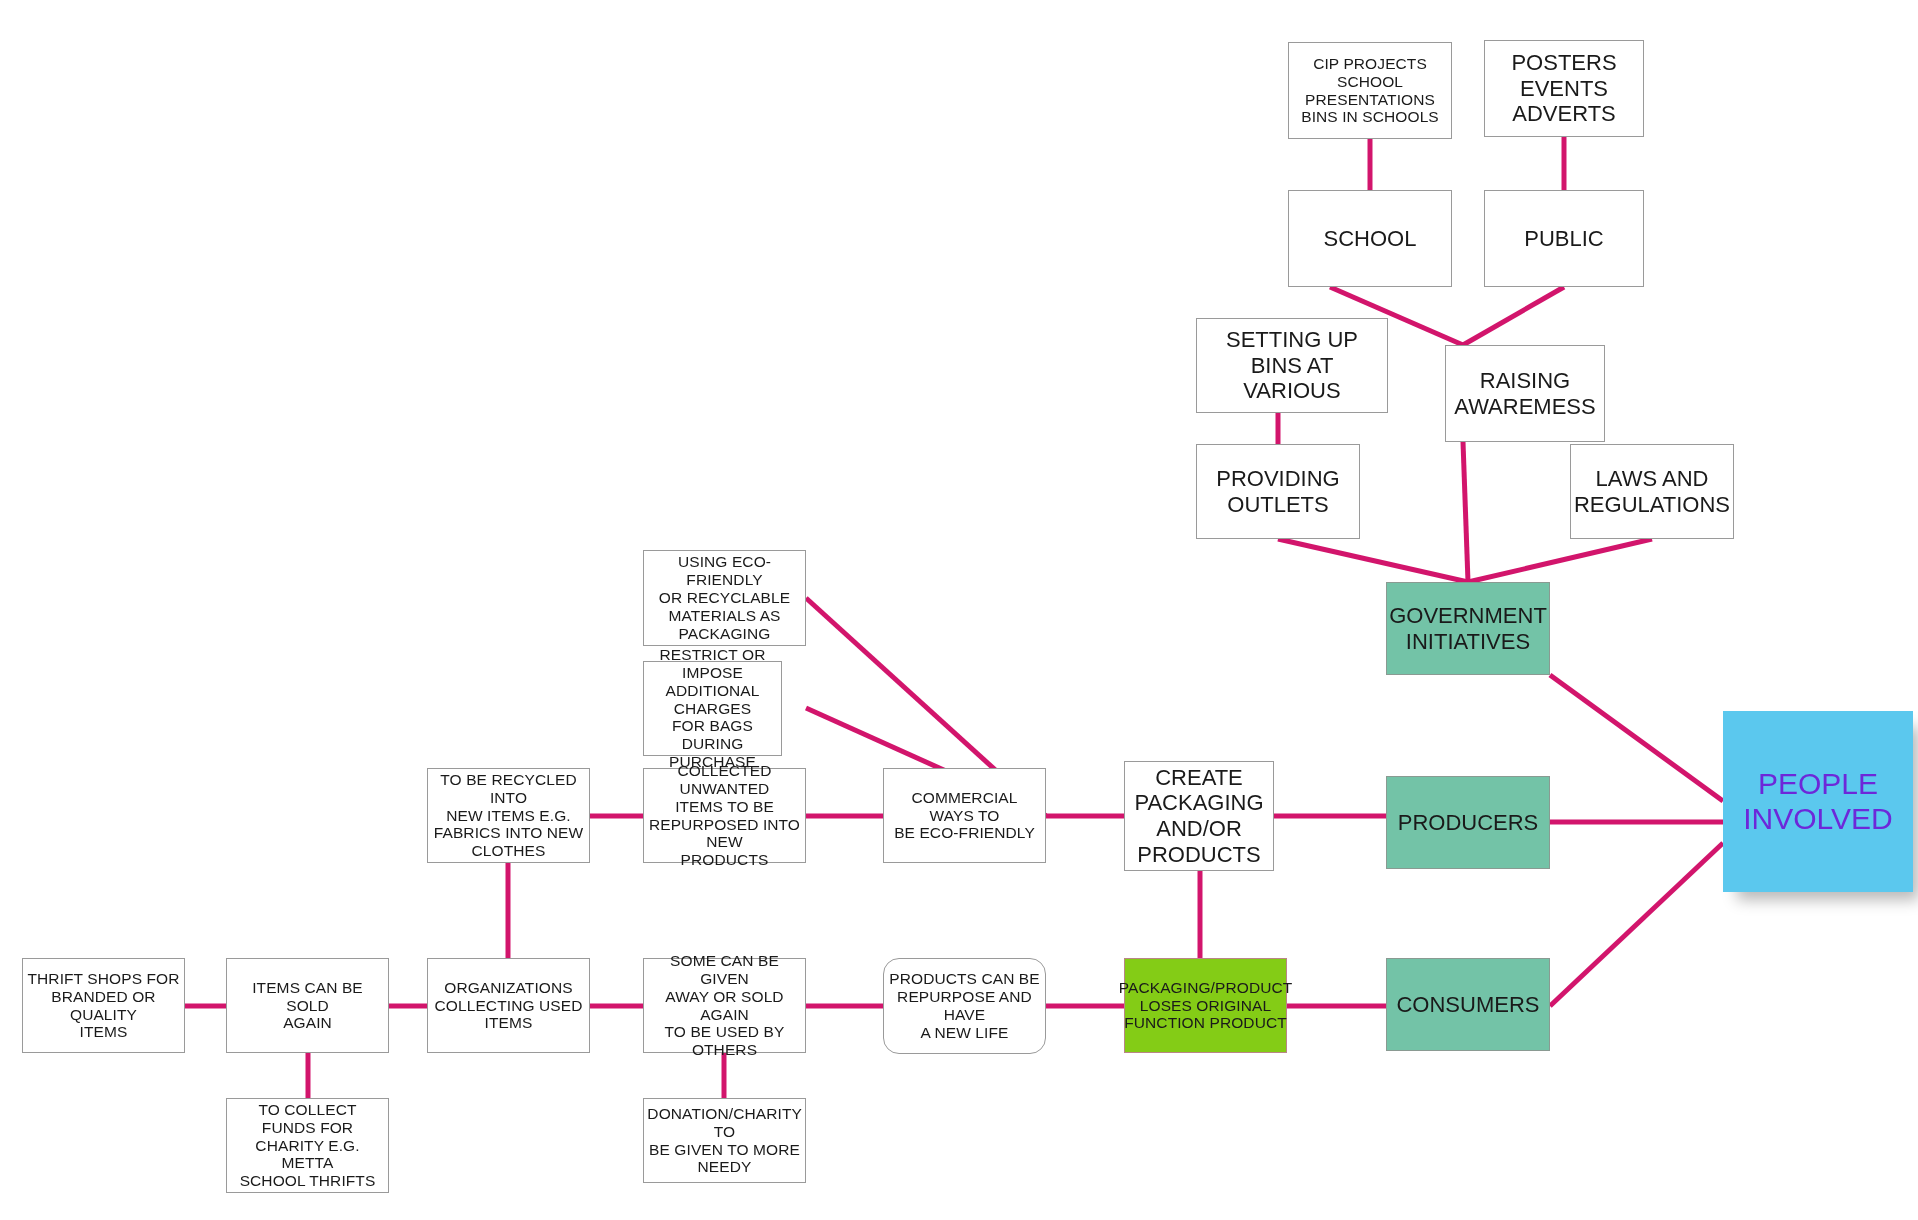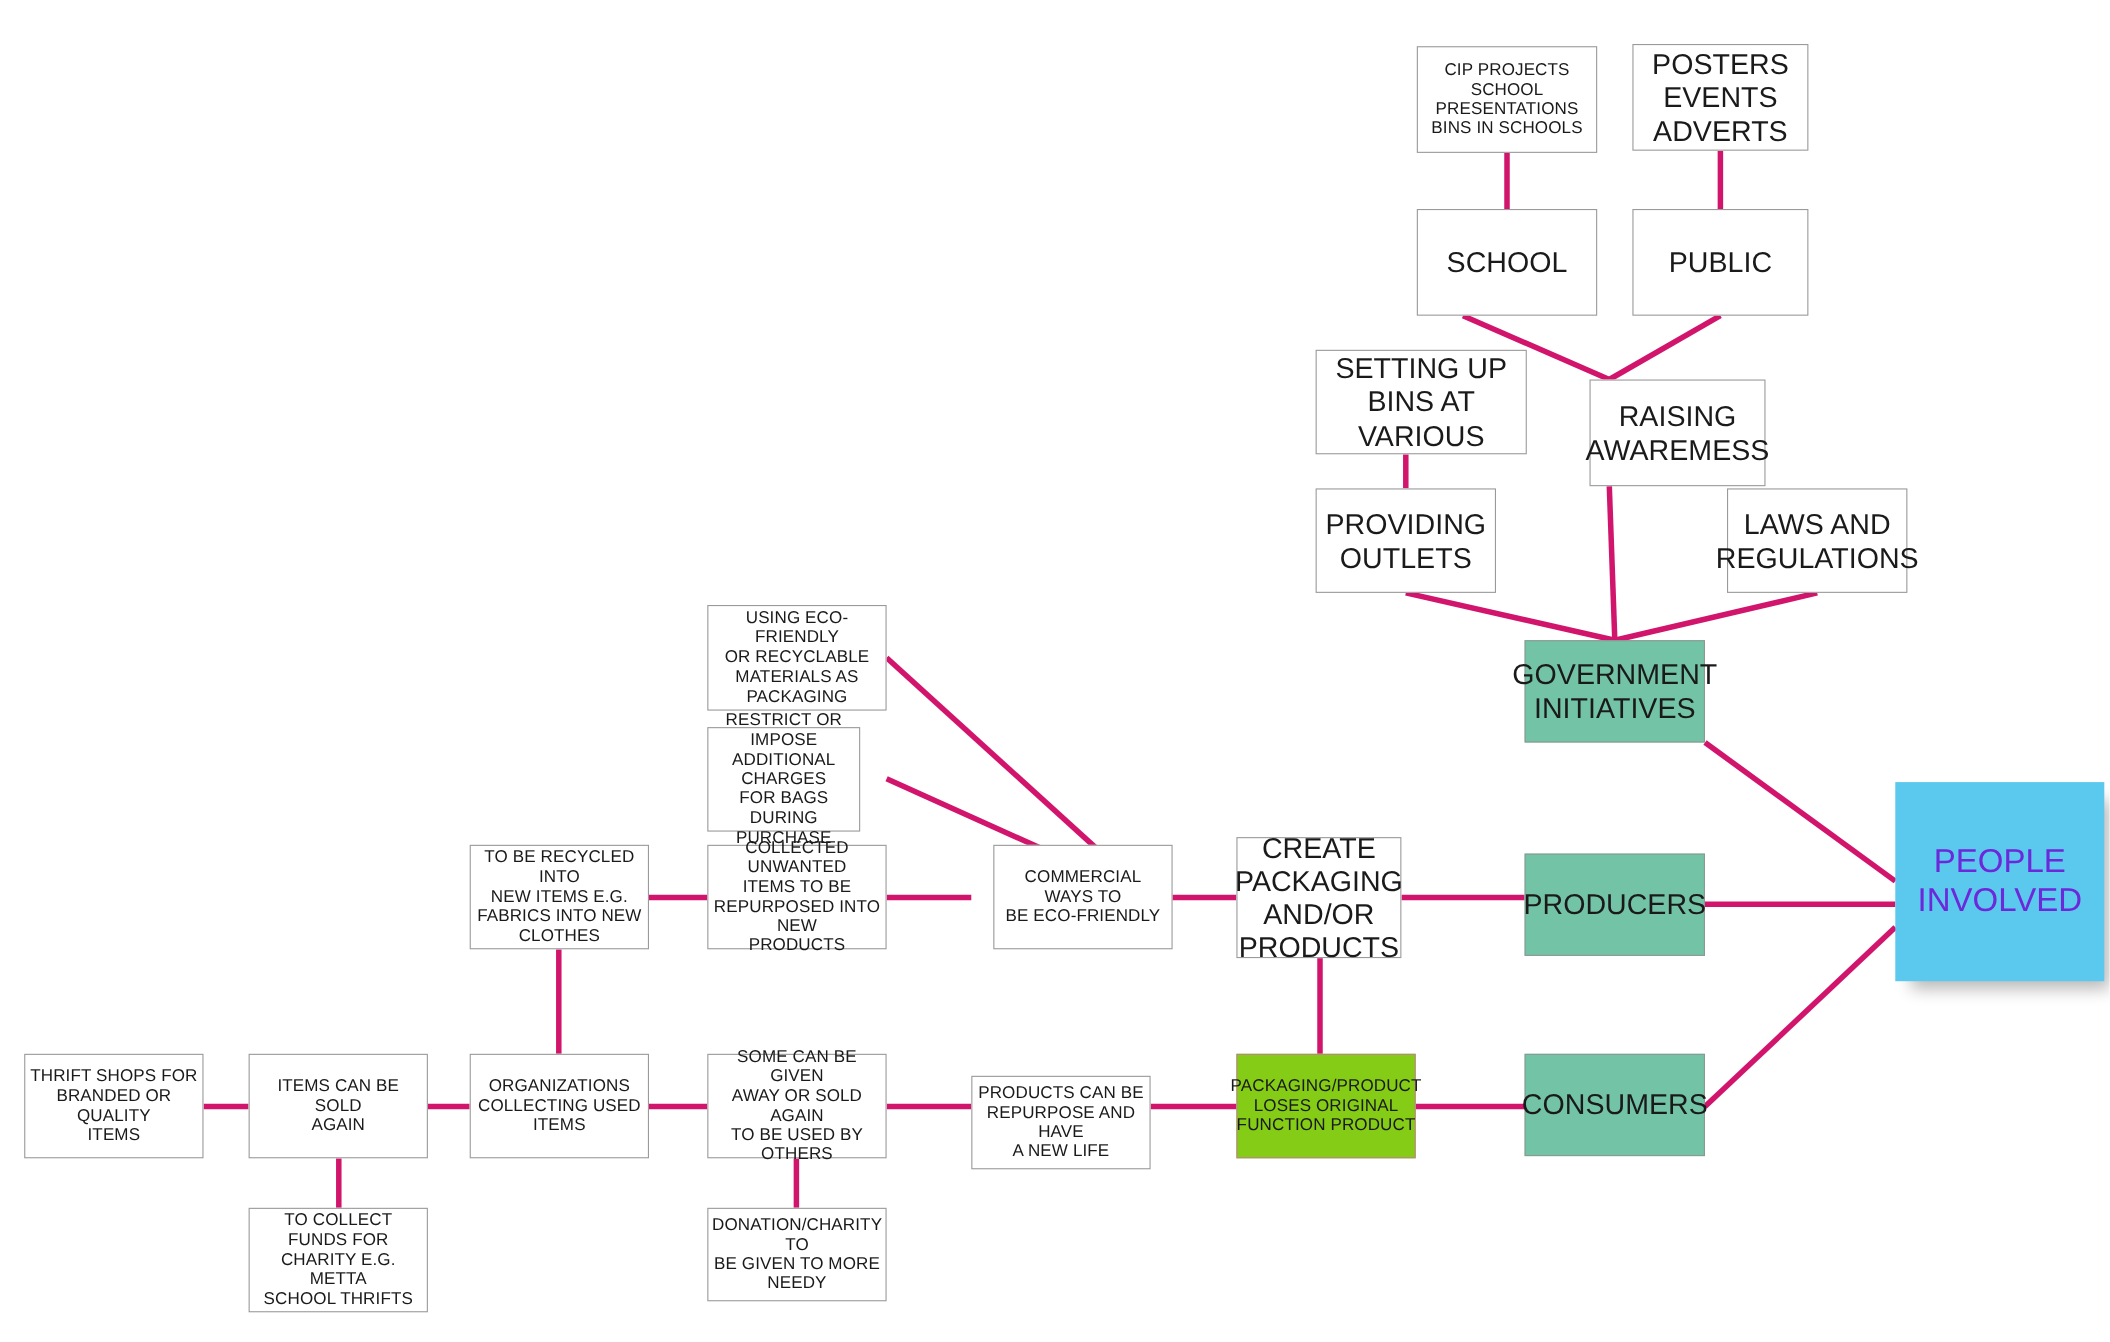--- a/index.html
+++ b/index.html
@@ -34,21 +34,21 @@
     justify-content: center;
     text-align: center;
     background: #ffffff;
     border: 1.5px solid #9a9a9a;
     line-height: 1.16;
     z-index: 5;
     white-space: pre-line;
     padding: 2px 4px;
   }
   .node.small  { font-size: 15.5px; letter-spacing: 0.1px; }
-  .node.medium { font-size: 26px; }
+  .node.medium { font-size: 22px; }
   .node.large  { font-size: 26px; }
   .node.green {
     background: #73c3a7;
     border-color: #8a9a92;
   }
   .node.salmon {
     background: #84cc16;
     border-color: #b98686;
   }
   .node.sticky {
@@ -124,39 +124,39 @@
 FOR BAGS DURING
 PURCHASE</div>
       <div class="node small" style="left: 427px; top: 768px; width: 163px; height: 95px;">TO BE RECYCLED INTO
 NEW ITEMS E.G.
 FABRICS INTO NEW
 CLOTHES</div>
       <div class="node small" style="left: 643px; top: 768px; width: 163px; height: 95px;">COLLECTED UNWANTED
 ITEMS TO BE
 REPURPOSED INTO NEW
 PRODUCTS</div>
-      <div class="node small" style="left: 883px; top: 768px; width: 163px; height: 95px; margin-left: 20px;">COMMERCIAL WAYS TO
+      <div class="node small" style="left: 883px; top: 768px; width: 163px; height: 95px;">COMMERCIAL WAYS TO
 BE ECO-FRIENDLY</div>
       <div class="node medium" style="left: 1124px; top: 761px; width: 150px; height: 110px;">CREATE
 PACKAGING
 AND/OR
 PRODUCTS</div>
       <div class="node medium green" style="left: 1386px; top: 776px; width: 164px; height: 93px;">PRODUCERS</div>
       <div class="node small" style="left: 22px; top: 958px; width: 163px; height: 95px;">THRIFT SHOPS FOR
 BRANDED OR QUALITY
 ITEMS</div>
       <div class="node small" style="left: 226px; top: 958px; width: 163px; height: 95px;">ITEMS CAN BE SOLD
 AGAIN</div>
       <div class="node small" style="left: 427px; top: 958px; width: 163px; height: 95px;">ORGANIZATIONS
 COLLECTING USED
 ITEMS</div>
       <div class="node small" style="left: 643px; top: 958px; width: 163px; height: 95px;">SOME CAN BE GIVEN
 AWAY OR SOLD AGAIN
 TO BE USED BY OTHERS</div>
-      <div class="node small" style="left: 883px; top: 978px; width: 163px; height: 85px;">PRODUCTS CAN BE
+      <div class="node small" style="left: 883px; top: 958px; width: 163px; height: 96px; border-radius: 16px;">PRODUCTS CAN BE
 REPURPOSE AND HAVE
 A NEW LIFE</div>
       <div class="node small salmon" style="left: 1124px; top: 958px; width: 163px; height: 95px;">PACKAGING/PRODUCT
 LOSES ORIGINAL
 FUNCTION PRODUCT</div>
       <div class="node medium green" style="left: 1386px; top: 958px; width: 164px; height: 93px;">CONSUMERS</div>
       <div class="node small" style="left: 226px; top: 1098px; width: 163px; height: 95px;">TO COLLECT FUNDS FOR
 CHARITY E.G. METTA
 SCHOOL THRIFTS</div>
       <div class="node small" style="left: 643px; top: 1098px; width: 163px; height: 85px;">DONATION/CHARITY TO

